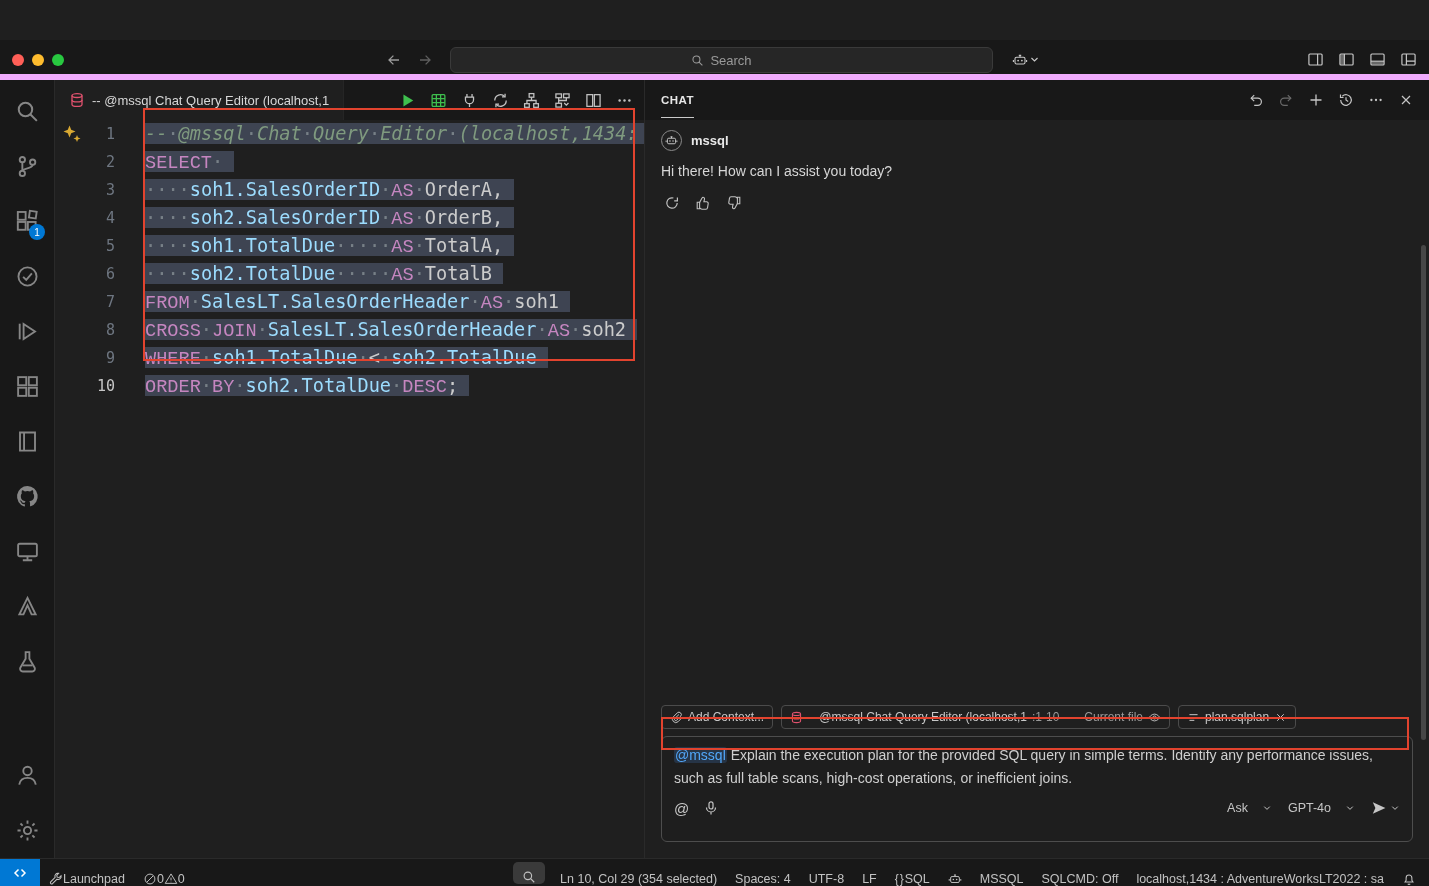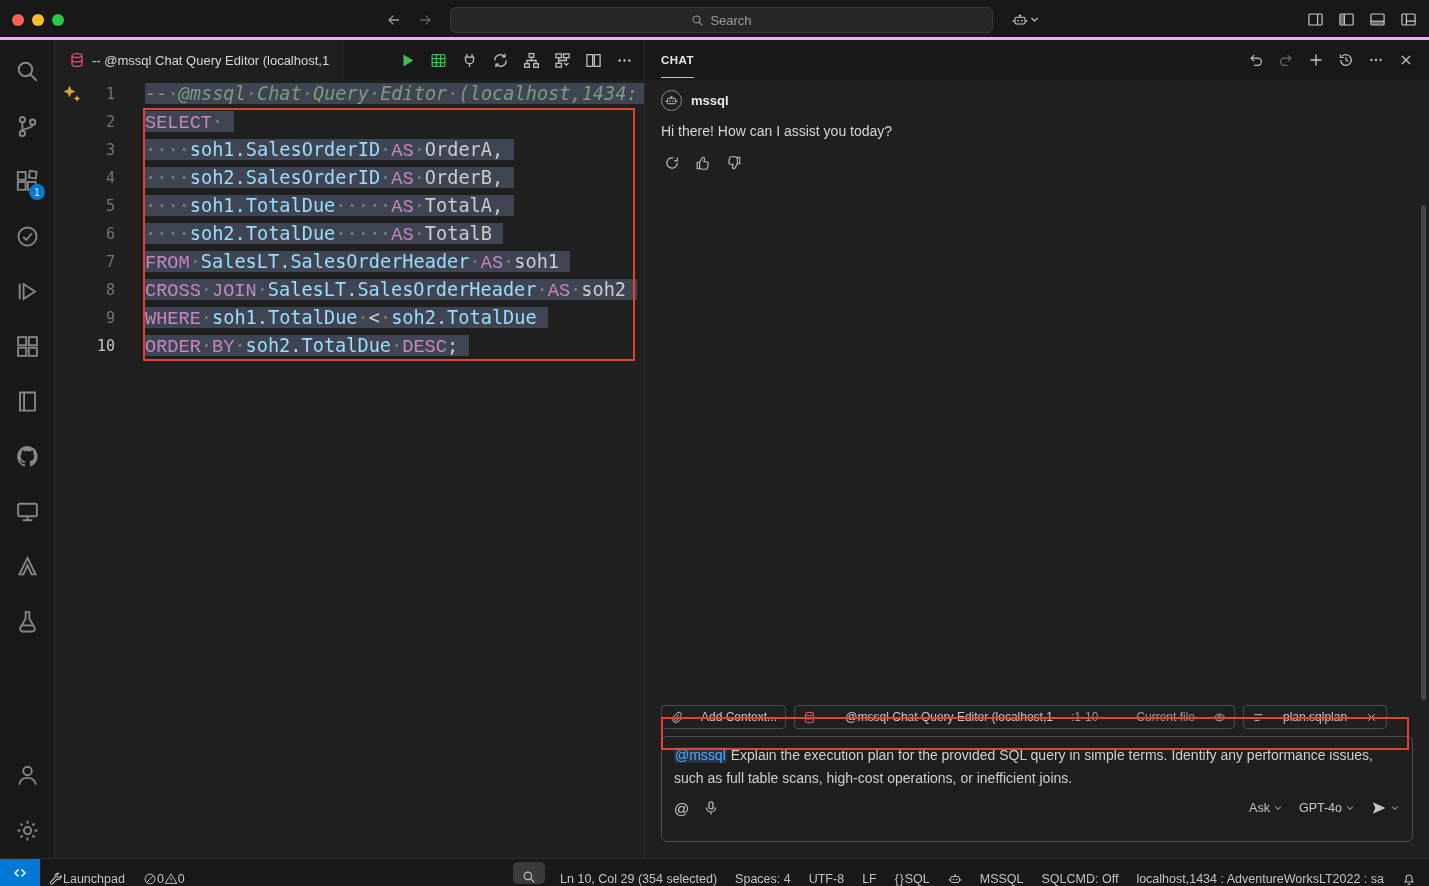--- a/index.html
+++ b/index.html
@@ -4,21 +4,21 @@
 <style>
   * { box-sizing: border-box; margin:0; padding:0; }
   html,body { width:1429px; height:886px; background:#1f1f1f; overflow:hidden;
     font-family:"Liberation Sans", sans-serif; color:#cccccc; }
   .window { position:relative; width:1429px; height:886px; display:flex; flex-direction:column; }
 
   .icon { display:inline-flex; align-items:center; justify-content:center; line-height:0; }
   .icon svg { width:16px; height:16px; display:block; }
 
   
-  .titlebar { height:40px; background:#181818; border-bottom:3px solid #f0abfc; position:relative; flex:none; }
+  .titlebar { height:40px; background:#181818; border-bottom:6px solid #f0abfc; position:relative; flex:none;margin-top:40px; }
   .traffic { position:absolute; left:12px; top:14px; display:flex; gap:8px; }
   .dot { width:12px; height:12px; border-radius:50%; }
   .dot.red{ background:#ff5f57; } .dot.yellow{ background:#febc2e; } .dot.green{ background:#28c840; }
   .tb-nav { position:absolute; left:386px; top:0; height:39px; display:flex; align-items:center; gap:15px; }
   .tb-nav .back { color:#9b9b9b; } .tb-nav .fwd { color:#5f5f5f; }
   .tb-search { position:absolute; left:450px; top:7px; width:543px; height:26px; background:#262626;
     border:1px solid #3a3a3a; border-radius:6px; display:flex; align-items:center; justify-content:center;
     gap:6px; color:#9a9a9a; font-size:13px; }
   .tb-search svg { width:13px; height:13px; }
   .tb-copilot { position:absolute; left:1012px; top:0; height:39px; display:flex; align-items:center; gap:1px; color:#c9c9c9; }
@@ -79,34 +79,34 @@
     display:flex; align-items:center; justify-content:center; }
   .avatar svg { width:13px; height:13px; }
   .msg-author { font-weight:700; font-size:13px; color:#e8e8e8; }
   .msg-text { margin-top:11px; font-size:14px; color:#d6d6d6; }
   .msg-actions { display:flex; gap:9px; margin-top:13px; color:#c0c0c0; }
   .ma-btn { width:22px; height:22px; display:flex; align-items:center; justify-content:center; border-radius:4px; cursor:pointer; }
   .chat-scrollbar { position:absolute; right:3px; top:165px; width:5px; height:495px; background:#474747; border-radius:3px; }
 
   .chat-footer { flex:none; padding:0 16px 16px; }
   .chips-row { display:flex; gap:8px; align-items:center; height:26px; margin-bottom:6px; }
-  .chip { display:flex; align-items:center; gap:18px; height:24px; padding:0 8px; border:1px solid #4b4b4b;
+  .chip { display:flex; align-items:center; gap:5px; height:24px; padding:0 8px; border:1px solid #4b4b4b;
     border-radius:4px; font-size:12px; color:#c8c8c8; white-space:nowrap; cursor:pointer; }
   .chip svg { width:13px; height:13px; }
   .chip-range, .chip-suffix { color:#9a9a9a; }
   .chip-suffix { margin-left:20px; }
 
   .input-box { border:1px solid #4d4d4d; border-radius:6px; padding:7px 12px 21px; background:#1e1e1e; }
   .input-text { font-size:14px; line-height:23px; color:#cfcfcf; min-height:46px; }
   .mention { color:#52a7f9; background:rgba(64,120,192,.25); border-radius:3px; padding:0 1px; }
   .input-toolbar { display:flex; align-items:center; gap:14px; margin-top:6px; height:24px; color:#c6c6c6; }
   .it-btn { display:flex; align-items:center; justify-content:center; cursor:pointer; }
   .at { font-size:15px; line-height:1; }
   .it-right { margin-left:auto; display:flex; align-items:center; gap:16px; font-size:12.5px; }
-  .dd { display:flex; align-items:center; gap:3px; cursor:pointer; }
+  .dd { display:flex; align-items:center; gap:14px; cursor:pointer; }
   .dd .sm svg, .send .sm svg { width:10px; height:10px; }
   .send { display:flex; align-items:center; gap:3px; cursor:pointer; }
 
   
   .statusbar { height:28px; flex:none; background:#181818; border-top:1px solid #2a2a2a;
     display:flex; align-items:center; font-size:12.5px; color:#c2c2c2; }
   .sb-remote { width:40px; height:100%; background:var(--accent,#0078d4); color:#fff;
     display:flex; align-items:center; justify-content:center; cursor:pointer; }
   .sb-item { display:flex; align-items:flex-end; padding:0 9px; height:100%; cursor:pointer; white-space:nowrap; }
   .sb-item svg { width:14px; height:14px; }

